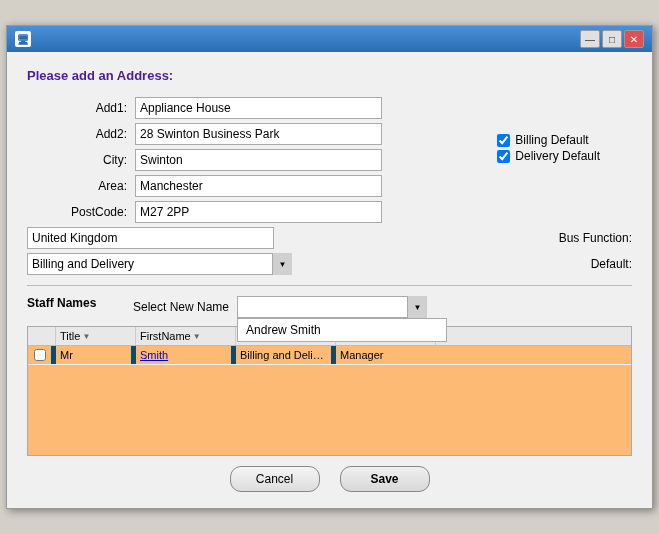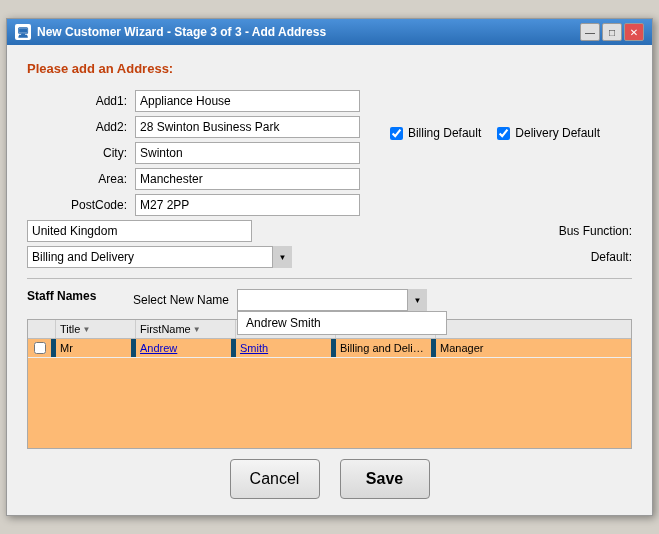--- a/index.html
+++ b/index.html
@@ -71,42 +71,42 @@
       background: #e05050;
       color: white;
     }
     .window-content {
       padding: 16px 20px 12px 20px;
     }
     .section-title {
       font-size: 13px;
       font-weight: bold;
       margin-bottom: 14px;
-      color: #c2410c;
+      color: #4c1d95;
     }
     .form-grid {
       display: grid;
       grid-template-columns: 100px 1fr;
       gap: 4px 8px;
       margin-bottom: 1px;
     }
     .form-label {
       text-align: right;
       padding-top: 4px;
       color: #000;
       font-size: 12px;
     }
     .form-input {
       height: 22px;
       border: 1px solid #aaa;
       background: white;
       padding: 2px 4px;
       font-size: 12px;
       font-family: inherit;
-      width: 225px;
+      width: 247px;
     }
     .form-select {
       height: 22px;
       border: 1px solid #aaa;
       background: white;
       padding: 2px 4px;
       font-size: 12px;
       font-family: inherit;
       width: 265px;
       appearance: none;
@@ -128,22 +128,22 @@
       align-items: center;
       justify-content: center;
       font-size: 8px;
       pointer-events: none;
     }
     .checkboxes-area {
       position: absolute;
       right: 32px;
       top: 65px;
       display: flex;
-      flex-direction: row;
-      gap: 16px;
+      flex-direction: column;
+      gap: 2px;
     }
     .checkbox-row {
       display: flex;
       align-items: center;
       gap: 5px;
       font-size: 12px;
     }
     .checkbox-row input[type="checkbox"] {
       width: 13px;
       height: 13px;
@@ -264,48 +264,47 @@
     }
     .buttons-row {
       display: flex;
       justify-content: center;
       gap: 20px;
       margin-top: 10px;
       padding-bottom: 4px;
     }
     .btn {
       width: 90px;
-      height: 40px;
+      height: 26px;
       border: 1px solid #888;
       background: linear-gradient(to bottom, #f5f5f5, #ddd);
-      font-size: 16px;
+      font-size: 12px;
       font-family: inherit;
       cursor: pointer;
-      border-radius: 4px;
+      border-radius: 11px;
       color: #000;
     }
     .btn.primary {
       background: linear-gradient(to bottom, #f0f0f0, #d8d8d8);
       font-weight: bold;
     }
     .main-body-relative {
       position: relative;
     }
   </style>
 </head>
 <body>
 
 <div class="window">
 
   <div class="title-bar">
     <div class="title-bar-left">
       <div class="title-icon">
         <span>🖥</span>
       </div>
-      <span class="title-text">New Customer Wizard - Stage 3 of 3 - Add Address</span>
     </div>
     <div class="title-bar-controls">
       <div class="ctrl-btn">—</div>
       <div class="ctrl-btn">□</div>
       <div class="ctrl-btn close">✕</div>
     </div>
   </div>
 
   <div class="window-content">
     <div class="main-body-relative">
@@ -391,21 +390,20 @@
             <span class="sort-arrow">▼</span>
           </div>
           <div class="th"></div>
         </div>
         <div class="table-body">
           <div class="table-row">
             <div class="td checkbox-cell">
               <input type="checkbox" class="row-checkbox" style="">
             </div>
             <div class="td">Mr</div>
-            <div class="td link">Andrew</div>
             <div class="td link">Smith</div>
             <div class="td">Billing and Delivery</div>
             <div class="td">Manager</div>
           </div>
         </div>
       </div>
 
       <div class="buttons-row">
         <button class="btn">Cancel</button>
         <button class="btn primary">Save</button>

